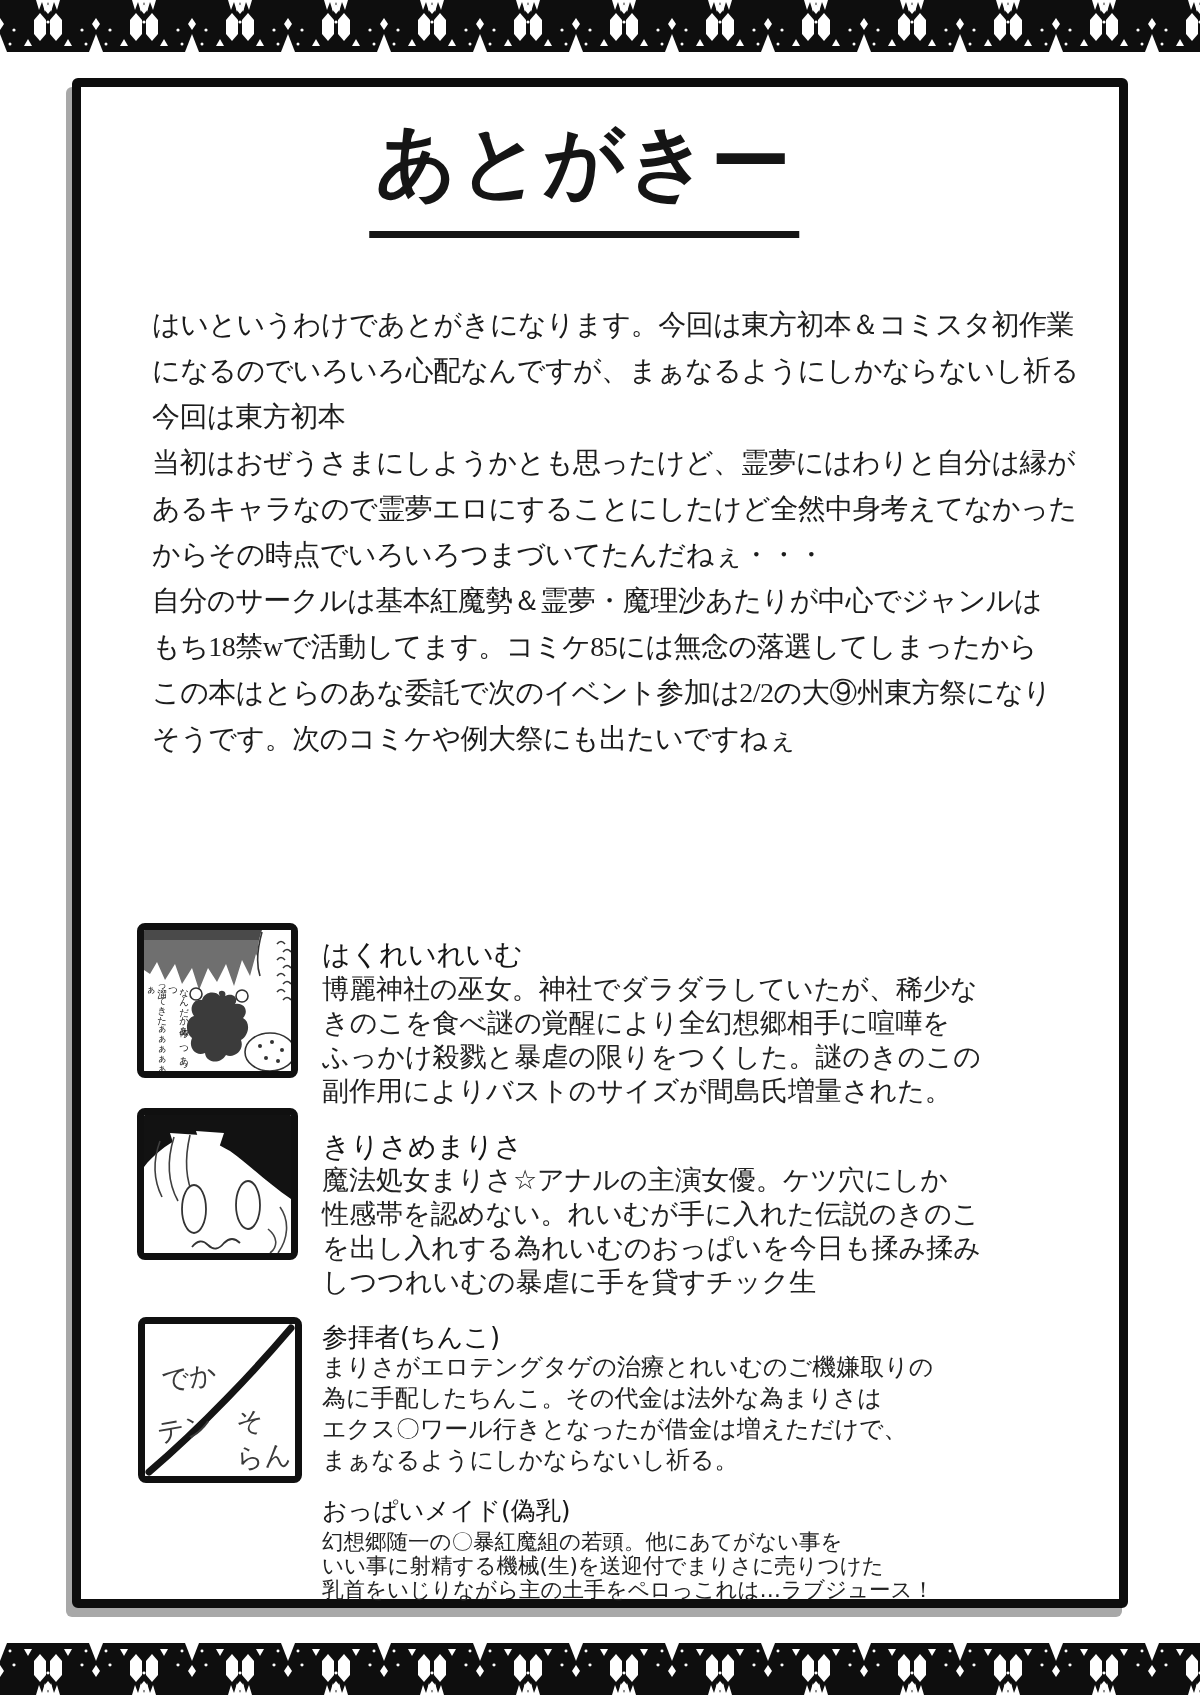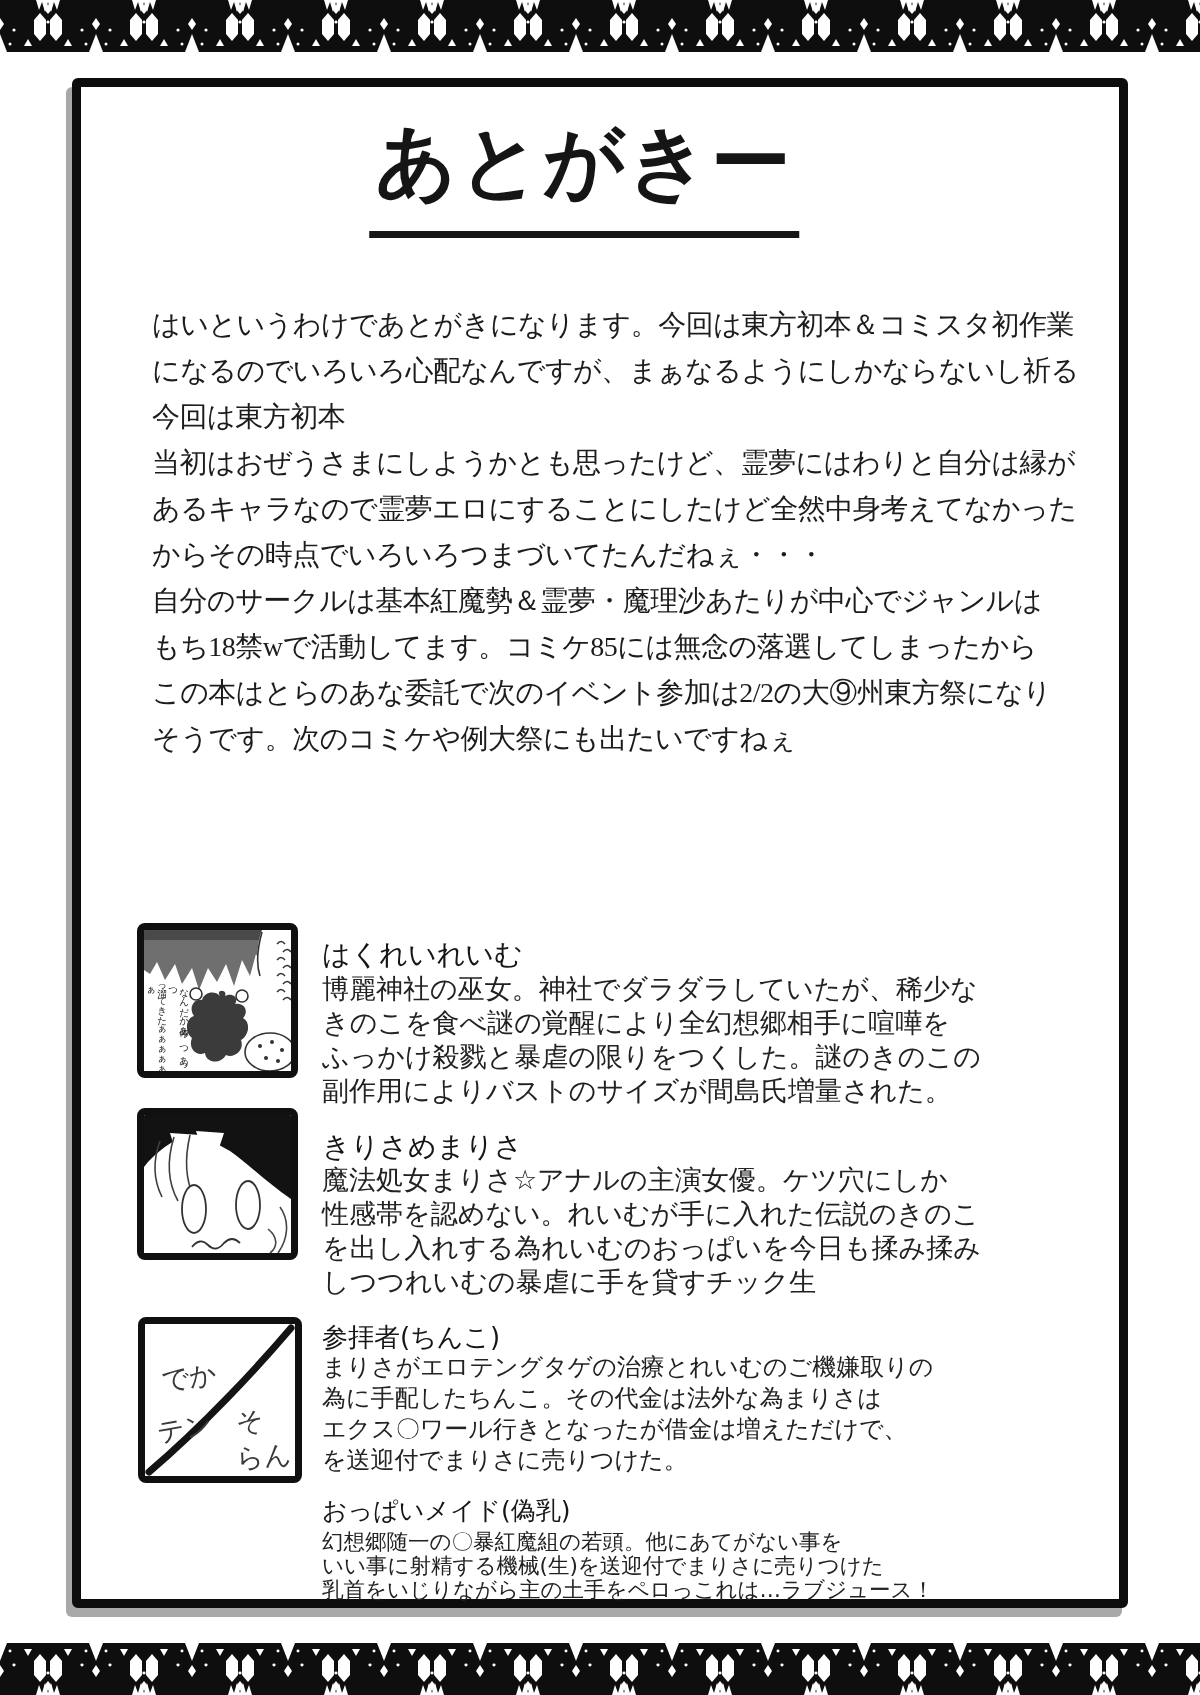--- a/index.html
+++ b/index.html
@@ -193,21 +193,21 @@
             <text x="14" y="118" transform="rotate(-10 14 118)">テン</text>
             <text x="92" y="108" transform="rotate(-6 92 108)">そ</text>
             <text x="92" y="144" transform="rotate(-5 92 144)">らん</text>
           </g>
         </svg>
       </div>
       <div class="char-name small" style="top:1233px">参拝者(ちんこ)</div>
       <div class="char-line small" style="top:1264px">まりさがエロテングタゲの治療とれいむのご機嫌取りの</div>
       <div class="char-line small" style="top:1295px">為に手配したちんこ。その代金は法外な為まりさは</div>
       <div class="char-line small" style="top:1326px">エクス〇ワール行きとなったが借金は増えただけで、</div>
-      <div class="char-line small" style="top:1357px">を送迎付でまりさに売りつけた。</div>
+      <div class="char-line small" style="top:1357px">まぁなるようにしかならないし祈る。</div>
     </div>
 
     <div>
       <div class="char-name tiny" style="top:1407px">おっぱいメイド(偽乳)</div>
       <div class="char-line tiny" style="top:1440px">幻想郷随一の〇暴紅魔組の若頭。他にあてがない事を</div>
       <div class="char-line tiny" style="top:1464px">いい事に射精する機械(生)を送迎付でまりさに売りつけた</div>
       <div class="char-line tiny" style="top:1488px">乳首をいじりながら主の土手をペロっこれは…ラブジュース！</div>
     </div>
 
   </div>

